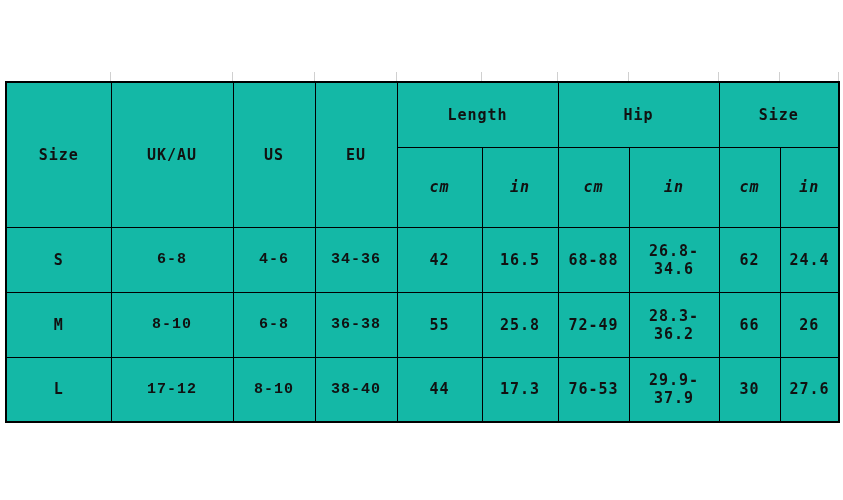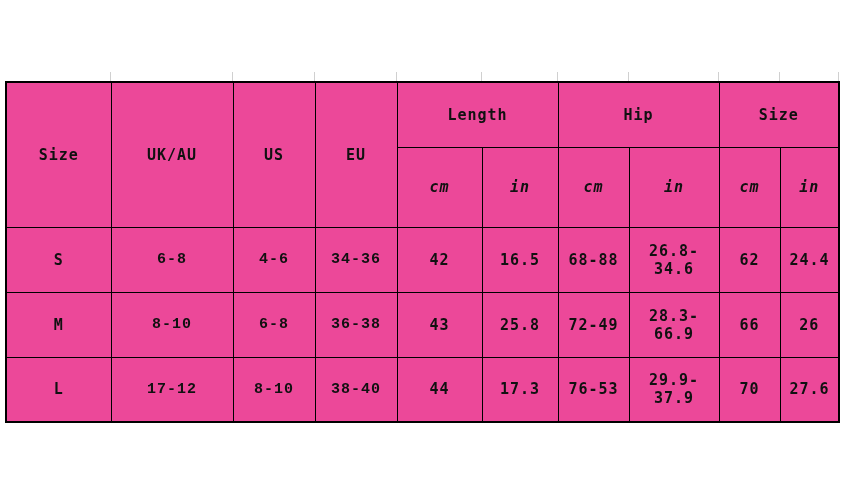--- a/index.html
+++ b/index.html
@@ -45,21 +45,21 @@
     height: 340px;
     border-collapse: collapse;
     table-layout: fixed;
     background: #fb9195;
   }
   table.size-chart td,
   table.size-chart th {
     border: 1px solid #000000;
     text-align: center;
     vertical-align: middle;
-    background: #ec4899;
+    background: #14b8a6;
     color: #111111;
     font-weight: bold;
     font-size: 15px;
     letter-spacing: 1px;
     padding: 9px;
   }
   table.size-chart th {
     font-size: 15px;
   }
 
@@ -147,34 +147,34 @@
         <td>68-88</td>
         <td class="val-amber">26.8-34.6</td>
         <td>62</td>
         <td class="val-amber">24.4</td>
       </tr>
       <tr class="r-data">
         <td class="size-label">M</td>
         <td class="val-green">8-10</td>
         <td class="val-green">6-8</td>
         <td class="val-green">36-38</td>
-        <td>43</td>
+        <td>55</td>
         <td class="val-amber">25.8</td>
         <td>72-49</td>
-        <td class="val-amber">28.3-66.9</td>
+        <td class="val-amber">28.3-36.2</td>
         <td>66</td>
         <td class="val-amber">26</td>
       </tr>
       <tr class="r-data">
         <td class="size-label">L</td>
         <td class="val-green">17-12</td>
         <td class="val-green">8-10</td>
         <td class="val-green">38-40</td>
         <td>44</td>
         <td class="val-amber">17.3</td>
         <td>76-53</td>
         <td class="val-amber">29.9-37.9</td>
-        <td>70</td>
+        <td>30</td>
         <td class="val-amber">27.6</td>
       </tr>
     </tbody>
   </table>
 </div>
 
 </body></html>

